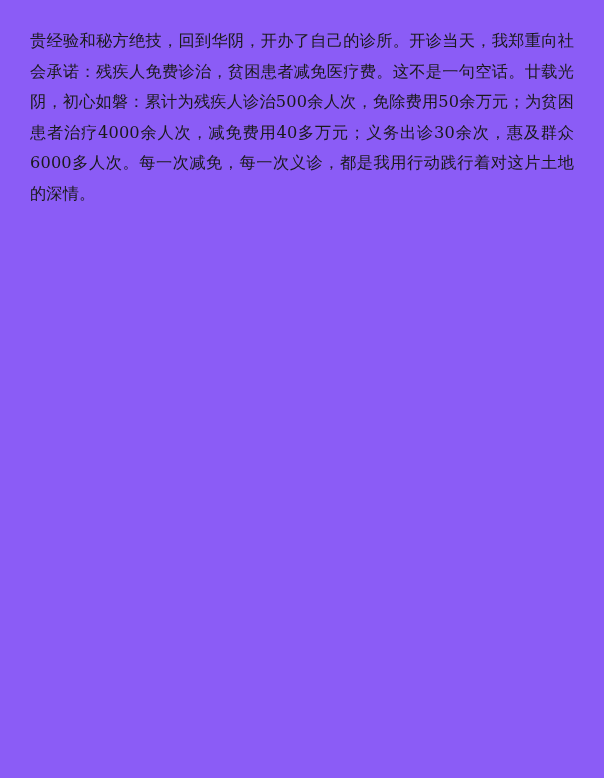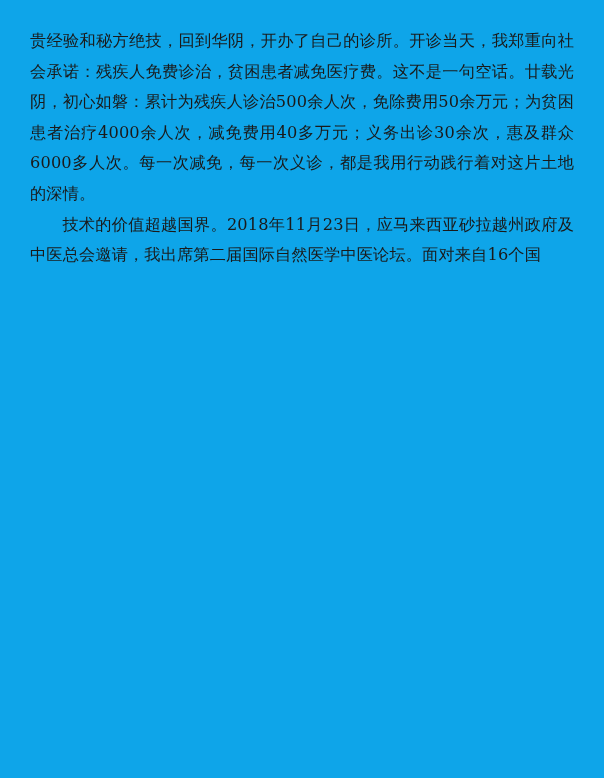--- a/index.html
+++ b/index.html
@@ -11,35 +11,34 @@
     width: 604px;
     height: 778px;
     overflow: hidden;
     font-family: "DejaVu Serif", "Liberation Serif", serif;
   }
   #page {
     width: 604px;
     height: 778px;
     box-sizing: border-box;
     padding: 26px 30px 10px 30px;
-    background: #0ea5e9;
+    background: #8b5cf6;
   }
   .para {
     margin: 0 0 0 0;
     font-size: 16.2px;
     line-height: 30.6px;
     color: #1a1a1a;
     text-align: justify;
     text-justify: inter-ideograph;
     letter-spacing: 0.15px;
     font-family: "DejaVu Serif", "Liberation Serif", serif;
   }
   .indent {
     text-indent: 2em;
   }
 </style>
 </head>
 <body>
 
 <div id="page">
   <p class="para">贵经验和秘方绝技，回到华阴，开办了自己的诊所。开诊当天，我郑重向社会承诺：残疾人免费诊治，贫困患者减免医疗费。这不是一句空话。廿载光阴，初心如磐：累计为残疾人诊治500余人次，免除费用50余万元；为贫困患者治疗4000余人次，减免费用40多万元；义务出诊30余次，惠及群众6000多人次。每一次减免，每一次义诊，都是我用行动践行着对这片土地的深情。</p>
-  <p class="para indent">技术的价值超越国界。2018年11月23日，应马来西亚砂拉越州政府及中医总会邀请，我出席第二届国际自然医学中医论坛。面对来自16个国</p>
 </div>
 
 </body></html>

